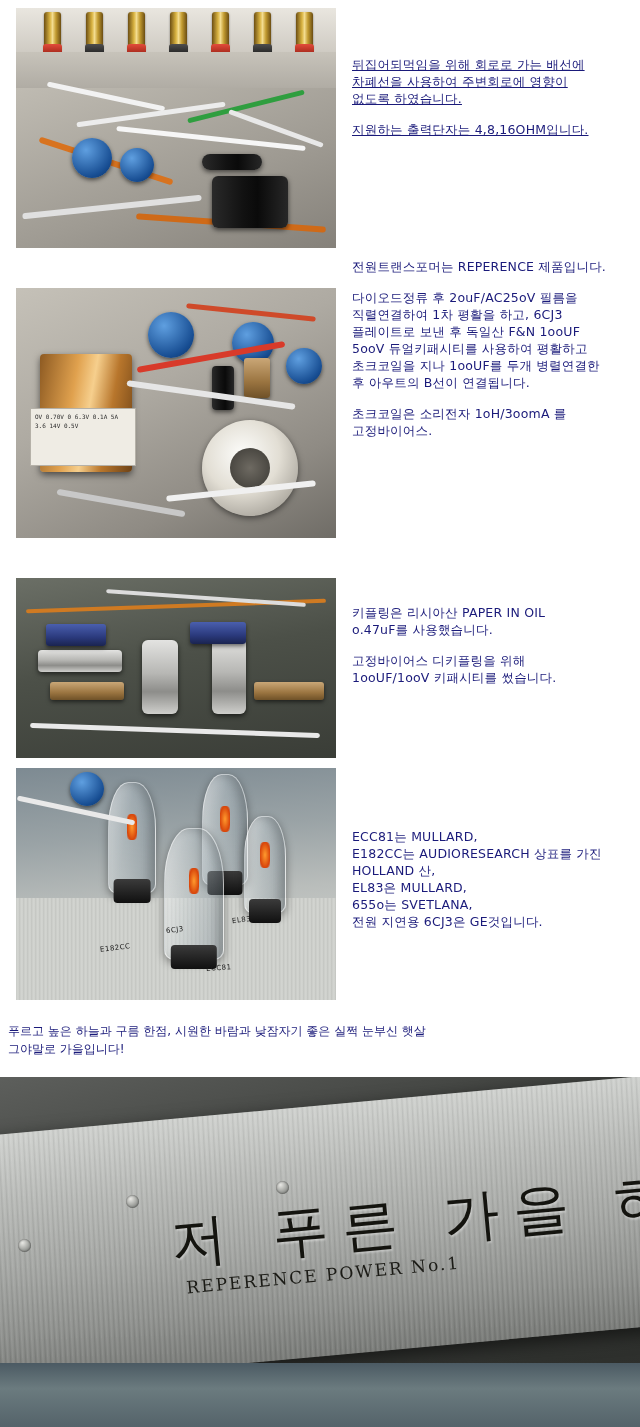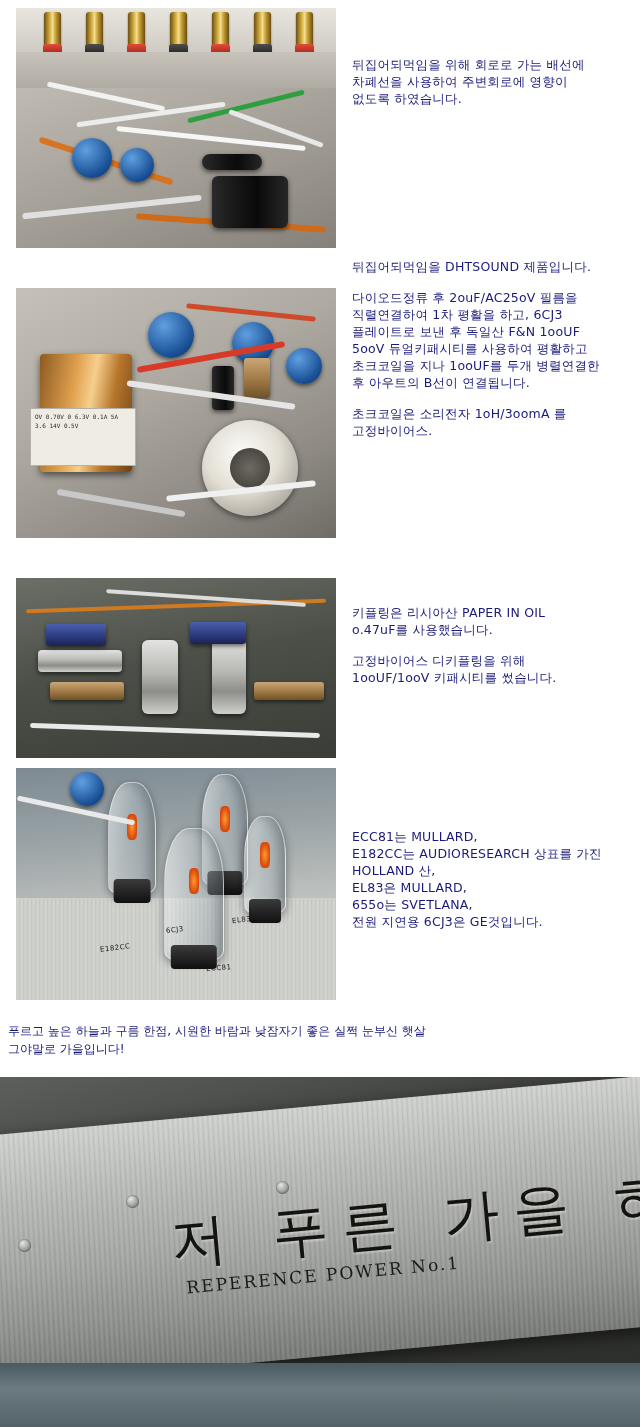--- a/index.html
+++ b/index.html
@@ -256,24 +256,25 @@
     <div class="wire" style="left:210px; top:118px; width:100px; height:5px; background:#e8e8e8; transform:rotate(20deg);"></div>
     <div class="wire" style="left:6px; top:196px; width:180px; height:6px; background:#e0e0e0; transform:rotate(-6deg);"></div>
     <div class="wire" style="left:120px; top:212px; width:190px; height:6px; background:#cf6a18; transform:rotate(4deg);"></div>
 
     <div class="cap-blue" style="left:56px; top:130px; width:40px; height:40px;"></div>
     <div class="cap-blue" style="left:104px; top:140px; width:34px; height:34px;"></div>
     <div class="cap-black" style="left:196px; top:168px; width:76px; height:52px;"></div>
     <div class="cap-black" style="left:186px; top:146px; width:60px; height:16px; border-radius:8px;"></div>
   </div>
 
-  <div class="textcol" style="left:352px; top:56px; width:272px;">
+  <div class="textcol" style="left:352px; top:56px; width:272px;text-decoration:underline;">
     <p>뒤집어되먹임을 위해 회로로 가는 배선에
 차폐선을 사용하여 주변회로에 영향이
 없도록 하였습니다.</p>
+    <p>지원하는 출력단자는 4,8,16OHM입니다.</p>
   </div>
 
   <div class="photo" id="photo2">
     <div class="bg"></div>
 
     <div class="copper"></div>
     <div class="label">OV 0.70V 0 6.3V
 0.1A      5A
 3.6  14V  0.5V</div>
 
@@ -287,21 +288,21 @@
     <div class="socket"></div>
 
     <div class="wire" style="left:120px; top:66px; width:150px; height:6px; background:#d83a2a; transform:rotate(-10deg);"></div>
     <div class="wire" style="left:110px; top:104px; width:170px; height:6px; background:#e6e6e6; transform:rotate(8deg);"></div>
     <div class="wire" style="left:150px; top:200px; width:150px; height:6px; background:#f0f0f0; transform:rotate(-6deg);"></div>
     <div class="wire" style="left:40px; top:212px; width:130px; height:6px; background:#c8c8c8; transform:rotate(10deg);"></div>
     <div class="wire" style="left:170px; top:22px; width:130px; height:5px; background:#cf4a2a; transform:rotate(6deg);"></div>
   </div>
 
   <div class="textcol" style="left:352px; top:258px; width:272px;">
-    <p>뒤집어되먹임을 DHTSOUND 제품입니다.</p>
+    <p>전원트랜스포머는 REPERENCE 제품입니다.</p>
     <p>다이오드정류 후 2ouF/AC25oV 필름을
 직렬연결하여 1차 평활을 하고, 6CJ3
 플레이트로 보낸 후 독일산 F&amp;N 1ooUF
 5ooV 듀얼키패시티를 사용하여 평활하고
 초크코일을 지나 1ooUF를 두개 병렬연결한
 후 아우트의 B선이 연결됩니다.</p>
     <p>초크코일은 소리전자 1oH/3oomA 를
 고정바이어스.</p>
   </div>
 

